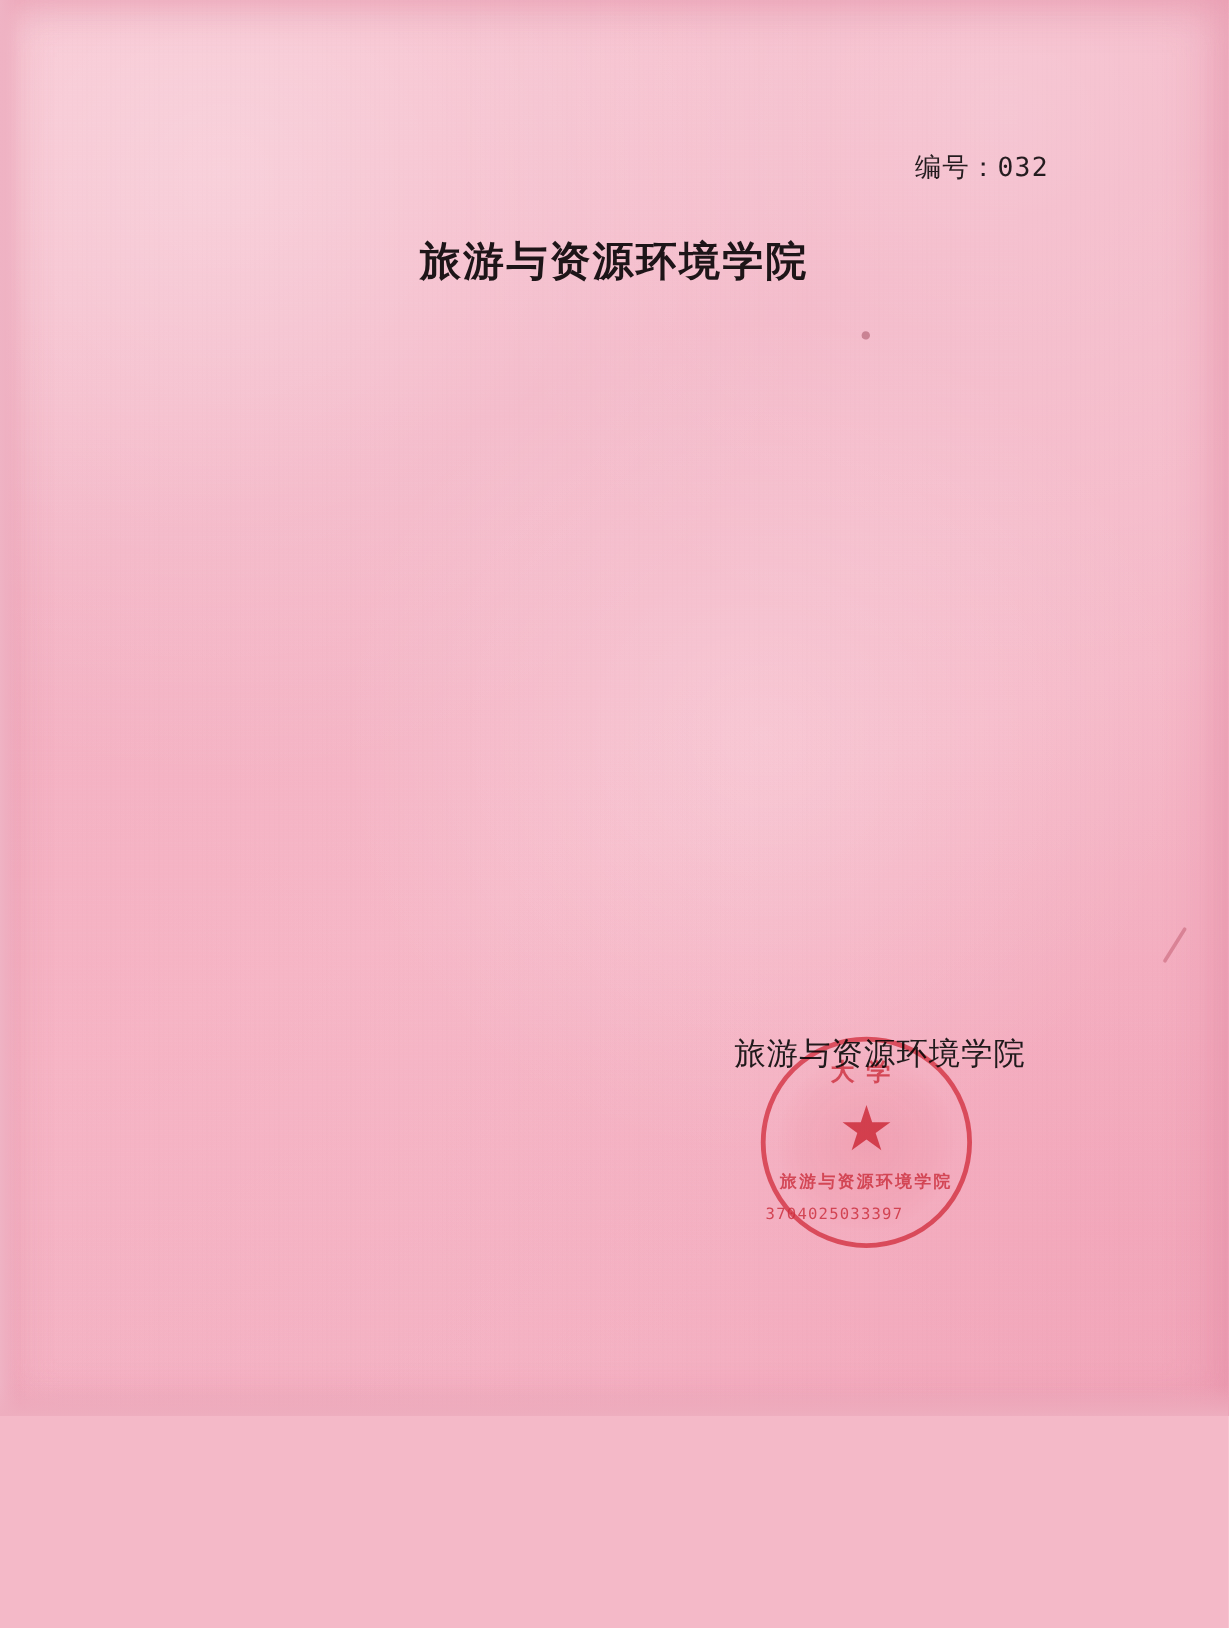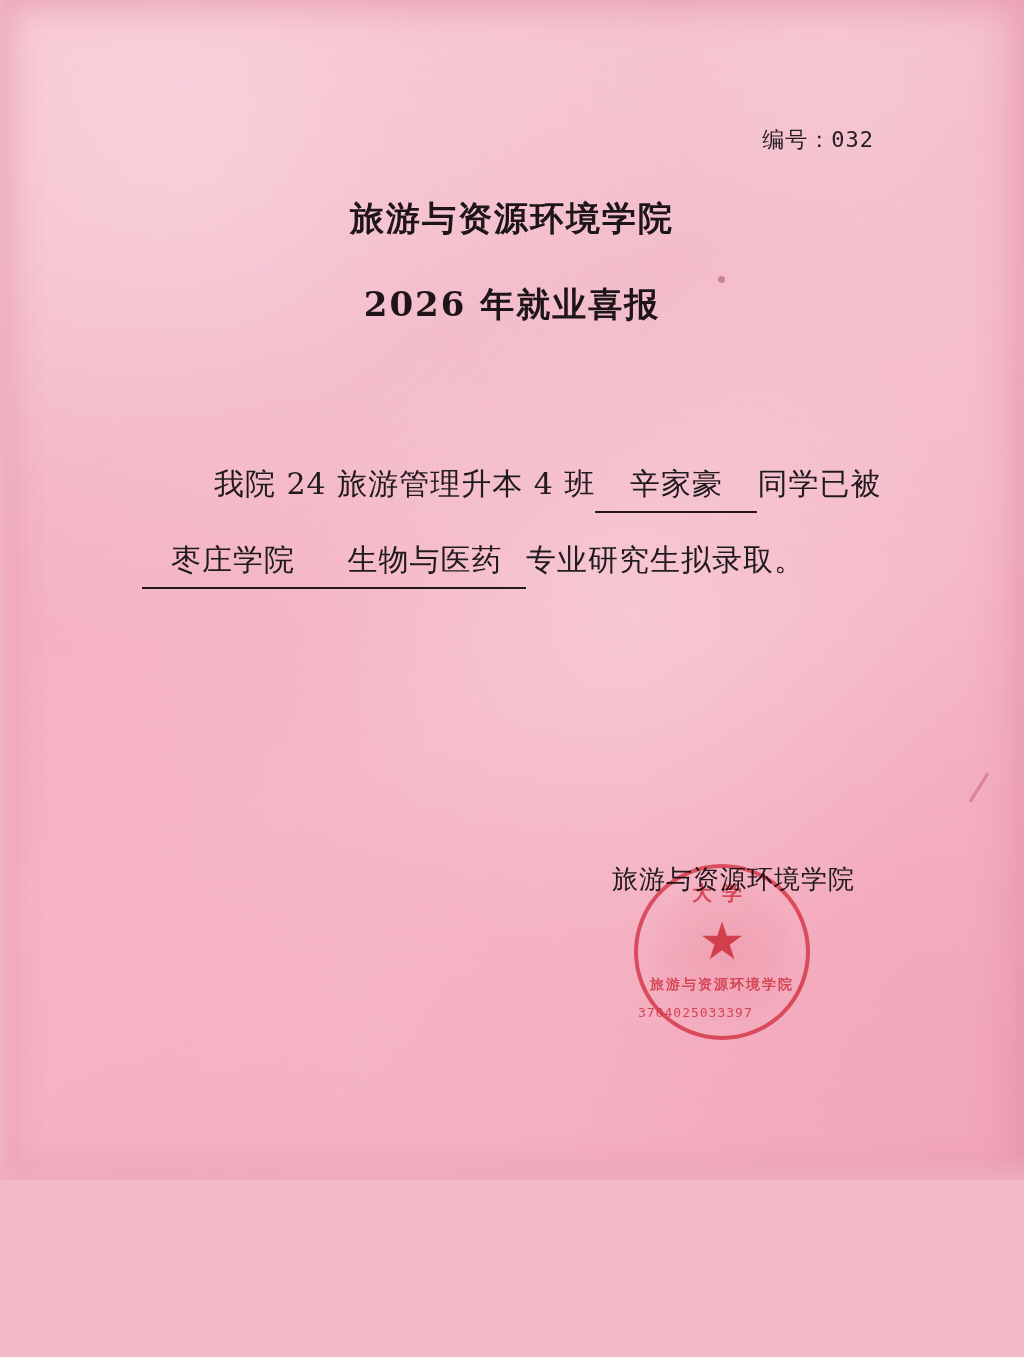--- a/index.html
+++ b/index.html
@@ -229,27 +229,23 @@
 
   <div class="grain"></div>
   <div class="edge-shade"></div>
   <div class="left-strip"></div>
   <div class="bottom-strip"></div>
 
   <div class="doc-number">编号：032</div>
 
   <div class="title-block">
     <div class="title-line-1">旅游与资源环境学院</div>
-    <div class="title-line-2">2026 年就业喜报</div>
   </div>
 
   <div class="body-block">
-    <span class="para">
-      <span class="indent"></span><span>我院 24 旅游管理升本 4 班</span><span class="fill fill-name">辛家豪</span><span>同学已被</span><span class="fill fill-school">枣庄学院</span><span class="fill fill-major">生物与医药</span><span>专业研究</span><span>生拟录取。</span>
-    </span>
   </div>
 
   <div class="sign-block">
     <div>旅游与资源环境学院</div>
   </div>
 
   <div class="seal">
     <div class="seal-smudge"></div>
     <div class="seal-arc-top">大学</div>
     <div class="seal-star">★</div>

